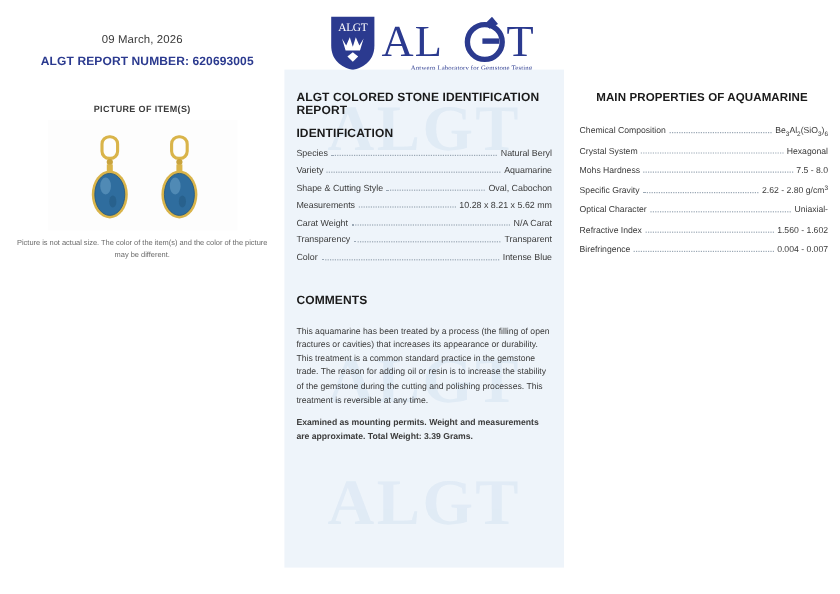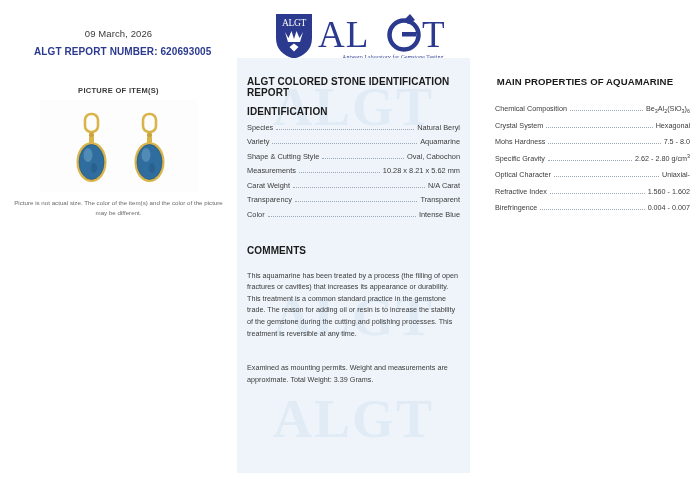--- a/index.html
+++ b/index.html
@@ -83,33 +83,33 @@
   .row .dots{
     flex:1 1 auto;margin:0 3px 2px 3px;height:0;
     border-bottom:1px dotted #9aa7b4;
   }
   .row .v{flex:0 0 auto;}
 
   .comment-body{
     margin-top:14px;font-size:7.2px;line-height:1.62;color:#3b3b3b;
   }
   .comment-body p{margin:0;}
-  .comment-body p + p{margin-top:23px;}
+  .comment-body p + p{margin-top:7px;font-weight:bold;}
 
   
   .col-right{
     position:absolute;left:470px;top:0;width:268px;height:495px;
     background:#ffffff;
   }
   .props-title{
     position:absolute;left:0;top:76px;width:230px;text-align:center;
     font-size:9.6px;font-weight:bold;color:#1a1a1a;letter-spacing:.1px;
   }
   .props-list{position:absolute;left:13px;top:104px;width:207px;}
-  .props-list .row{font-size:7.2px;margin-top:7.5px;margin-left:12px;}
+  .props-list .row{font-size:7.2px;margin-top:7.5px;}
   .props-list .row:first-child{margin-top:0;}
   sub{font-size:5.4px;vertical-align:baseline;position:relative;top:1.5px;}
   sup{font-size:5.4px;vertical-align:baseline;position:relative;top:-2.5px;}
 
   
   .logo-block{position:absolute;left:274px;top:12px;width:190px;height:52px;}
   .logo-shield{position:absolute;left:0;top:0;width:40px;height:48px;}
   .logo-word{
     position:absolute;left:44px;top:2px;width:148px;height:40px;
   }

